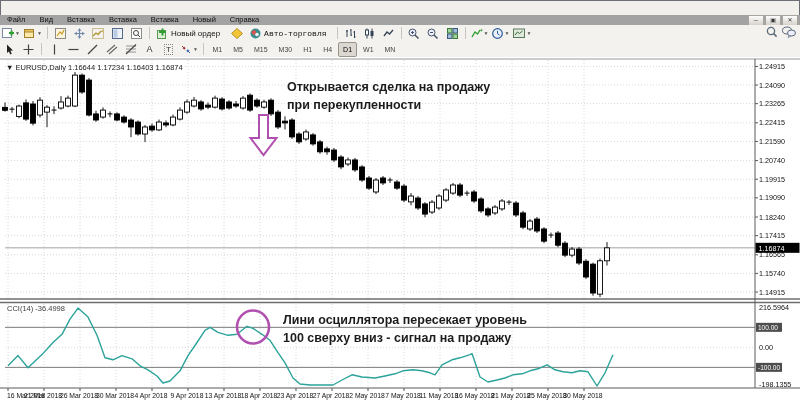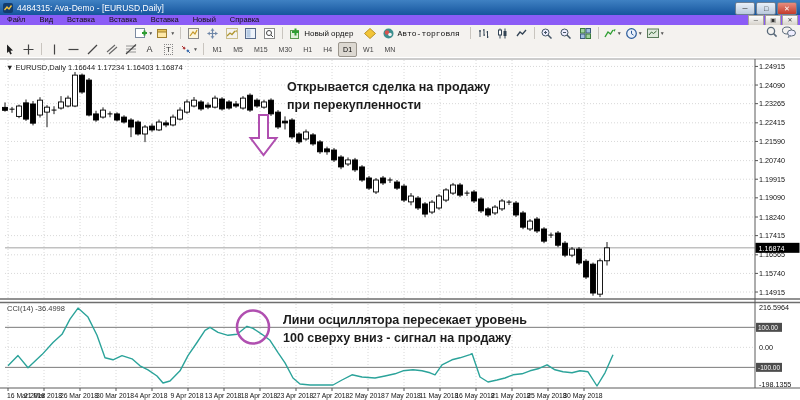--- a/index.html
+++ b/index.html
@@ -9,59 +9,47 @@
   
   .titlebar{position:absolute;left:0;top:0;width:800px;height:15px;
     background:linear-gradient(#3f81c3,#16559d);display:flex;align-items:center;
     color:#fff;font-size:8.5px;padding-left:3px;box-sizing:border-box;}
   .titlebar .logo{width:10px;height:10px;margin-right:4px;flex:0 0 auto;}
   .wincontrols{position:absolute;right:3px;top:2px;display:flex;gap:1px;}
   .wbtn{width:18px;height:11px;font-size:7px;line-height:11px;text-align:center;
     background:linear-gradient(#e9f0f8,#b9c9dd);color:#222;border:1px solid #6d7f94;border-radius:2px;}
   .wbtn.close{background:linear-gradient(#e88d7e,#c33b2b);color:#fff;}
   
-  .menubar{position:absolute;left:0;top:15px;width:800px;height:10px;background:#8b5cf6;
+  .menubar{position:absolute;left:0;top:15px;width:800px;height:10px;background:#a3a3a3;
     display:flex;align-items:center;font-size:7.5px;color:#111;border-bottom:1px solid #e0ddd8;}
   .menubar .mitem{padding:0 7px;height:10px;line-height:10px;}
   .childcontrols{position:absolute;right:2px;top:0;display:flex;gap:1px;}
   .cbtn{width:14px;height:9px;font-size:6px;line-height:9px;text-align:center;color:#333;
     background:linear-gradient(#fdfdfd,#d6d2cb);border:1px solid #a9a49c;}
   
   .toolbar{position:absolute;left:0;width:800px;background:#f4f2ef;display:flex;align-items:center;}
-  .tb1{top:25px;height:16px;border-bottom:3px solid #ec4899;justify-content:center;}
+  .tb1{top:25px;height:16px;border-bottom:3px solid #ec4899;}
   .tb2{top:41px;height:16px;border-bottom:1px solid #b9b5ae;}
   .tbtn{height:14px;min-width:15px;display:flex;align-items:center;justify-content:center;
     margin:0 1px;border:1px solid transparent;border-radius:2px;font-size:8px;color:#333;}
   .tbtn svg{display:block;}
   .tsep{width:1px;height:12px;background:#c9c5bf;margin:0 3px;}
   .tlabel{font-size:8px;color:#111;padding:0 3px 0 1px;}
   .caret{font-size:5px;color:#555;margin-left:1px;}
   .tfbtn{height:13px;padding:0 4px;font-size:7px;color:#444;display:flex;align-items:center;
     border:1px solid transparent;margin:0 0.5px;border-radius:2px;}
   .tfbtn.active{background:#dcd8d1;border:1px solid #9a958c;color:#000;}
   .tb1right{position:absolute;right:4px;top:26px;display:flex;gap:4px;}
   
   #chartwrap{position:absolute;left:0;top:57px;width:800px;height:343px;background:#fff;}
 </style>
 </head>
 <body>
 <div id="app">
 
-  <div class="titlebar">
-    <svg class="logo" viewBox="0 0 10 10">
-      <rect width="10" height="10" rx="2" fill="#123c6e"></rect>
-      <polyline points="1.5,7 4,4 6,6 8.5,2.5" fill="none" stroke="#f4c43c" stroke-width="1.3"></polyline>
-    </svg>
-    <span>4484315: Ava-Demo - [EURUSD,Daily]</span>
-    <div class="wincontrols">
-      <div class="wbtn">─</div>
-      <div class="wbtn">□</div>
-      <div class="wbtn close">✕</div>
-    </div>
-  </div>
 
   <div class="menubar">
     <div id="menuitems" style="display:flex;">
         <div class="mitem">Файл</div>
         <div class="mitem">Вид</div>
         <div class="mitem">Вставка</div>
         <div class="mitem">Вставка</div>
         <div class="mitem">Вставка</div>
         <div class="mitem">Новый</div>
         <div class="mitem">Справка</div>

